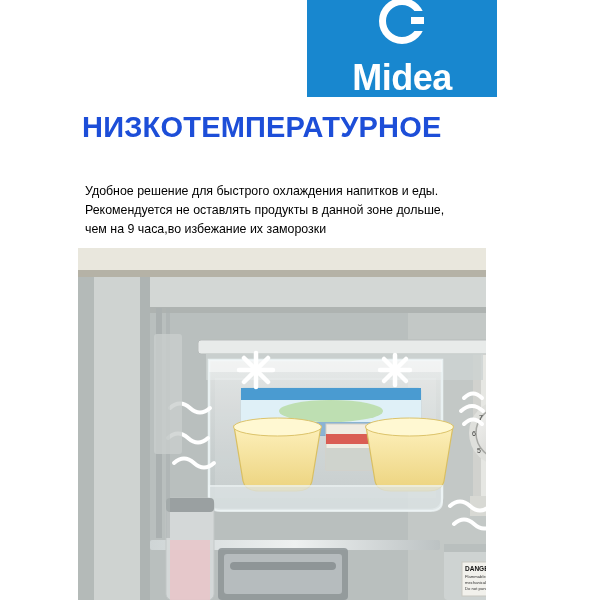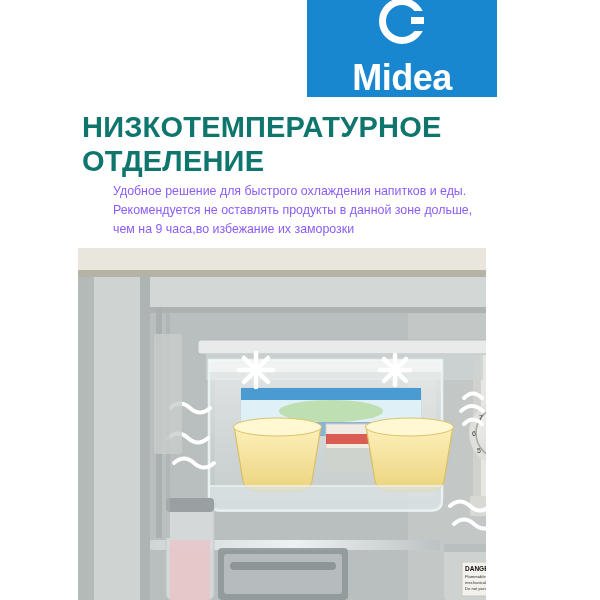--- a/index.html
+++ b/index.html
@@ -72,37 +72,36 @@
     line-height: 1;
     padding-bottom: 3px;
   }
 
   
   .headline {
     position: absolute;
     left: 82px;
     top: 110px;
     width: 460px;
-    color: #0f766e;
+    color: #1d4ed8;
     font-size: 29px;
     font-weight: bold;
     line-height: 1.18;
     letter-spacing: 0.2px;
   }
 
   
   .subcopy {
     position: absolute;
     left: 85px;
     top: 182px;
     width: 450px;
-    color: #8b5cf6;
+    color: #000000;
     font-size: 12.4px;
     line-height: 1.55;
-    margin-left: 28px;
   }
 
   
   .photo {
     position: absolute;
     left: 78px;
     top: 248px;
     width: 408px;
     height: 352px;
     overflow: hidden;
@@ -121,21 +120,20 @@
         <div class="ring"></div>
         <div class="notch"></div>
         <div class="bar"></div>
       </div>
       <div class="brand-text">Midea</div>
     </div>
   </div>
 
   <div class="headline">
     <div>НИЗКОТЕМПЕРАТУРНОЕ</div>
-    <div>ОТДЕЛЕНИЕ</div>
   </div>
 
   <div class="subcopy">
     <div>Удобное решение для быстрого охлаждения напитков и еды.</div>
     <div>Рекомендуется не оставлять продукты в данной зоне дольше,</div>
     <div>чем на 9 часа,во избежание их заморозки</div>
   </div>
 
   <div class="photo">
     <svg width="446" height="352" viewBox="0 0 446 352" xmlns="http://www.w3.org/2000/svg">

